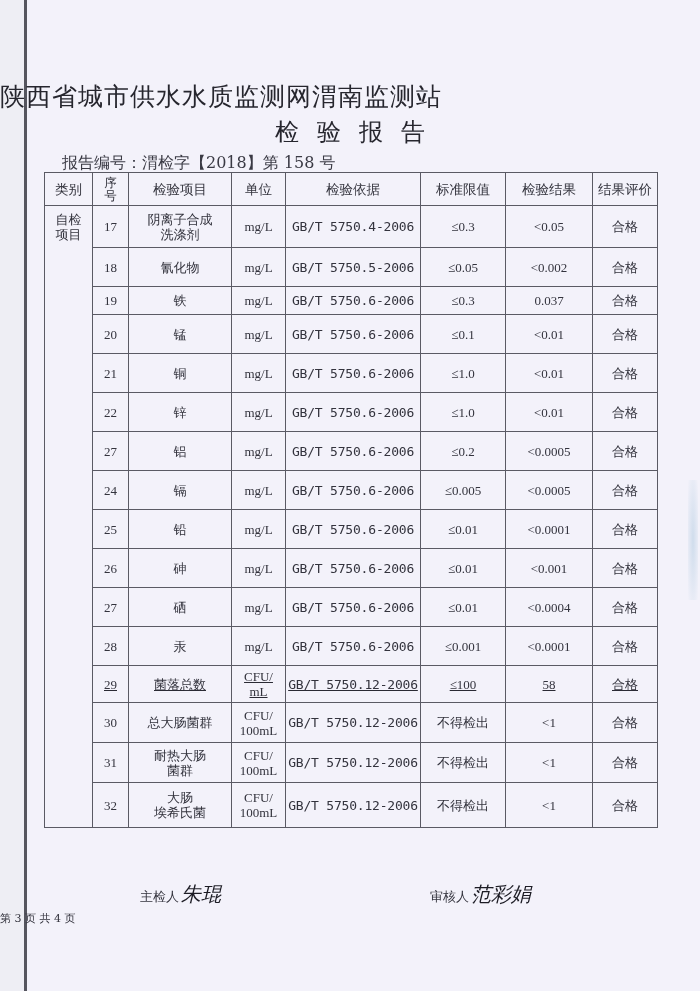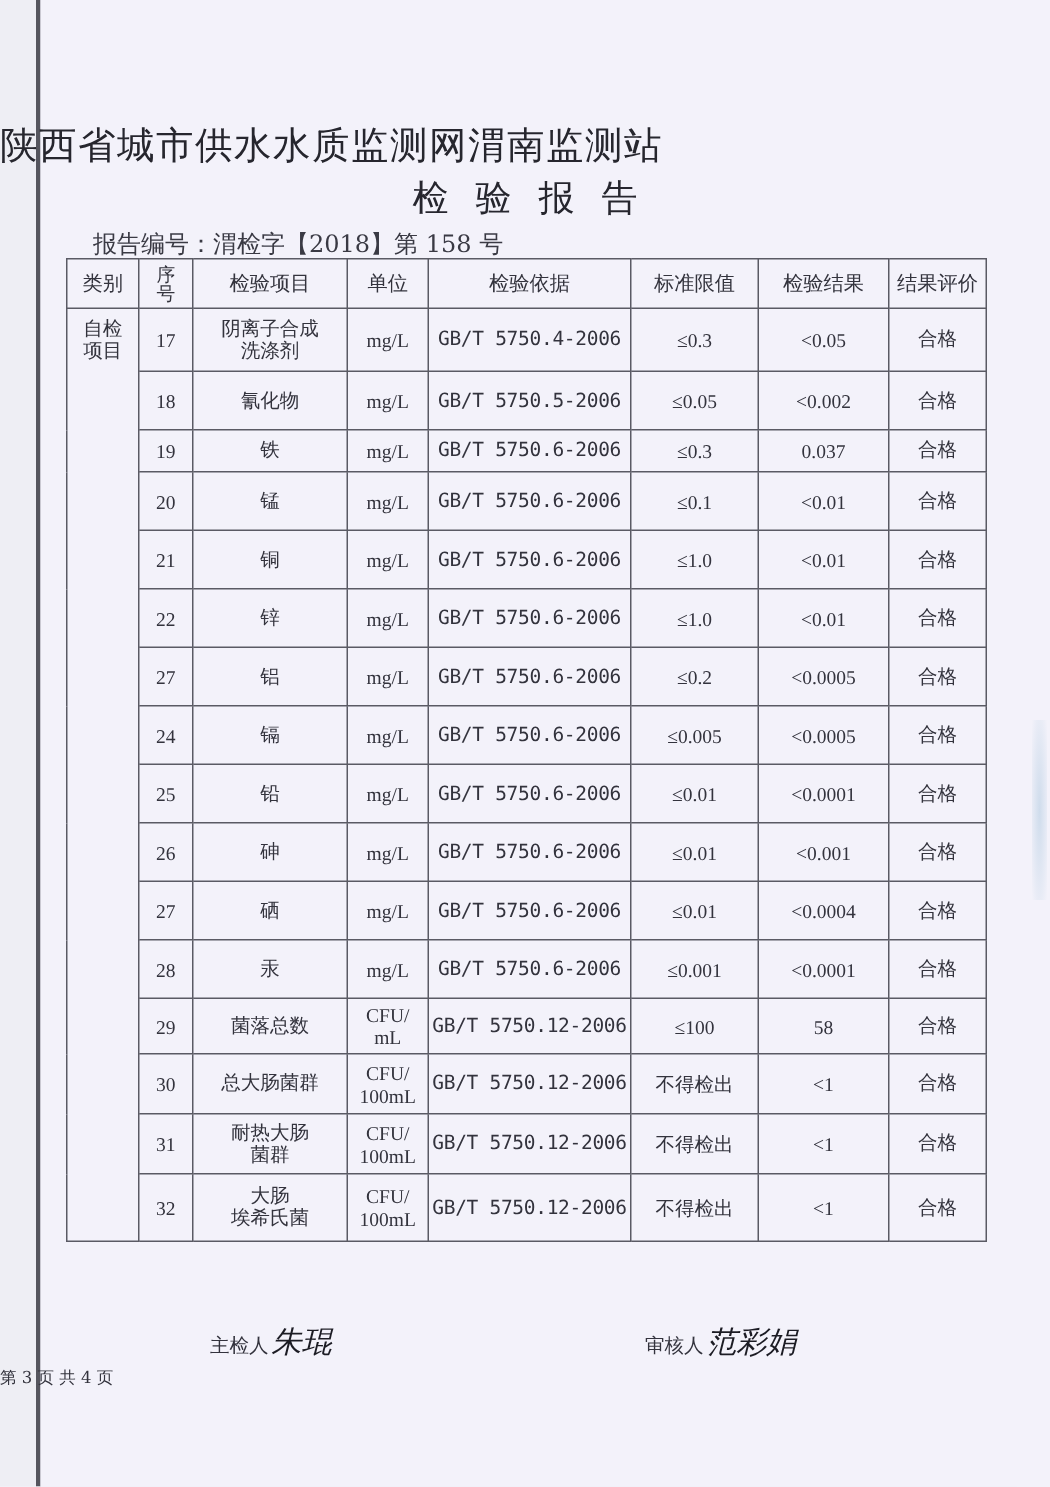--- a/index.html
+++ b/index.html
@@ -190,21 +190,21 @@
       </tr>
       <tr style="height: 39px;">
         <td class="num">28</td>
         <td>汞</td>
         <td class="num">mg/L</td>
         <td class="mono">GB/T 5750.6-2006</td>
         <td class="num">≤0.001</td>
         <td class="num">&lt;0.0001</td>
         <td>合格</td>
       </tr>
-      <tr style="height: 37px;">
+      <tr style="height: 37px; text-decoration: underline;">
         <td class="num">29</td>
         <td>菌落总数</td>
         <td class="num"><span>CFU/</span><br><span>mL</span></td>
         <td class="mono">GB/T 5750.12-2006</td>
         <td class="num">≤100</td>
         <td class="num">58</td>
         <td>合格</td>
       </tr>
       <tr style="height: 40px;">
         <td class="num">30</td>

